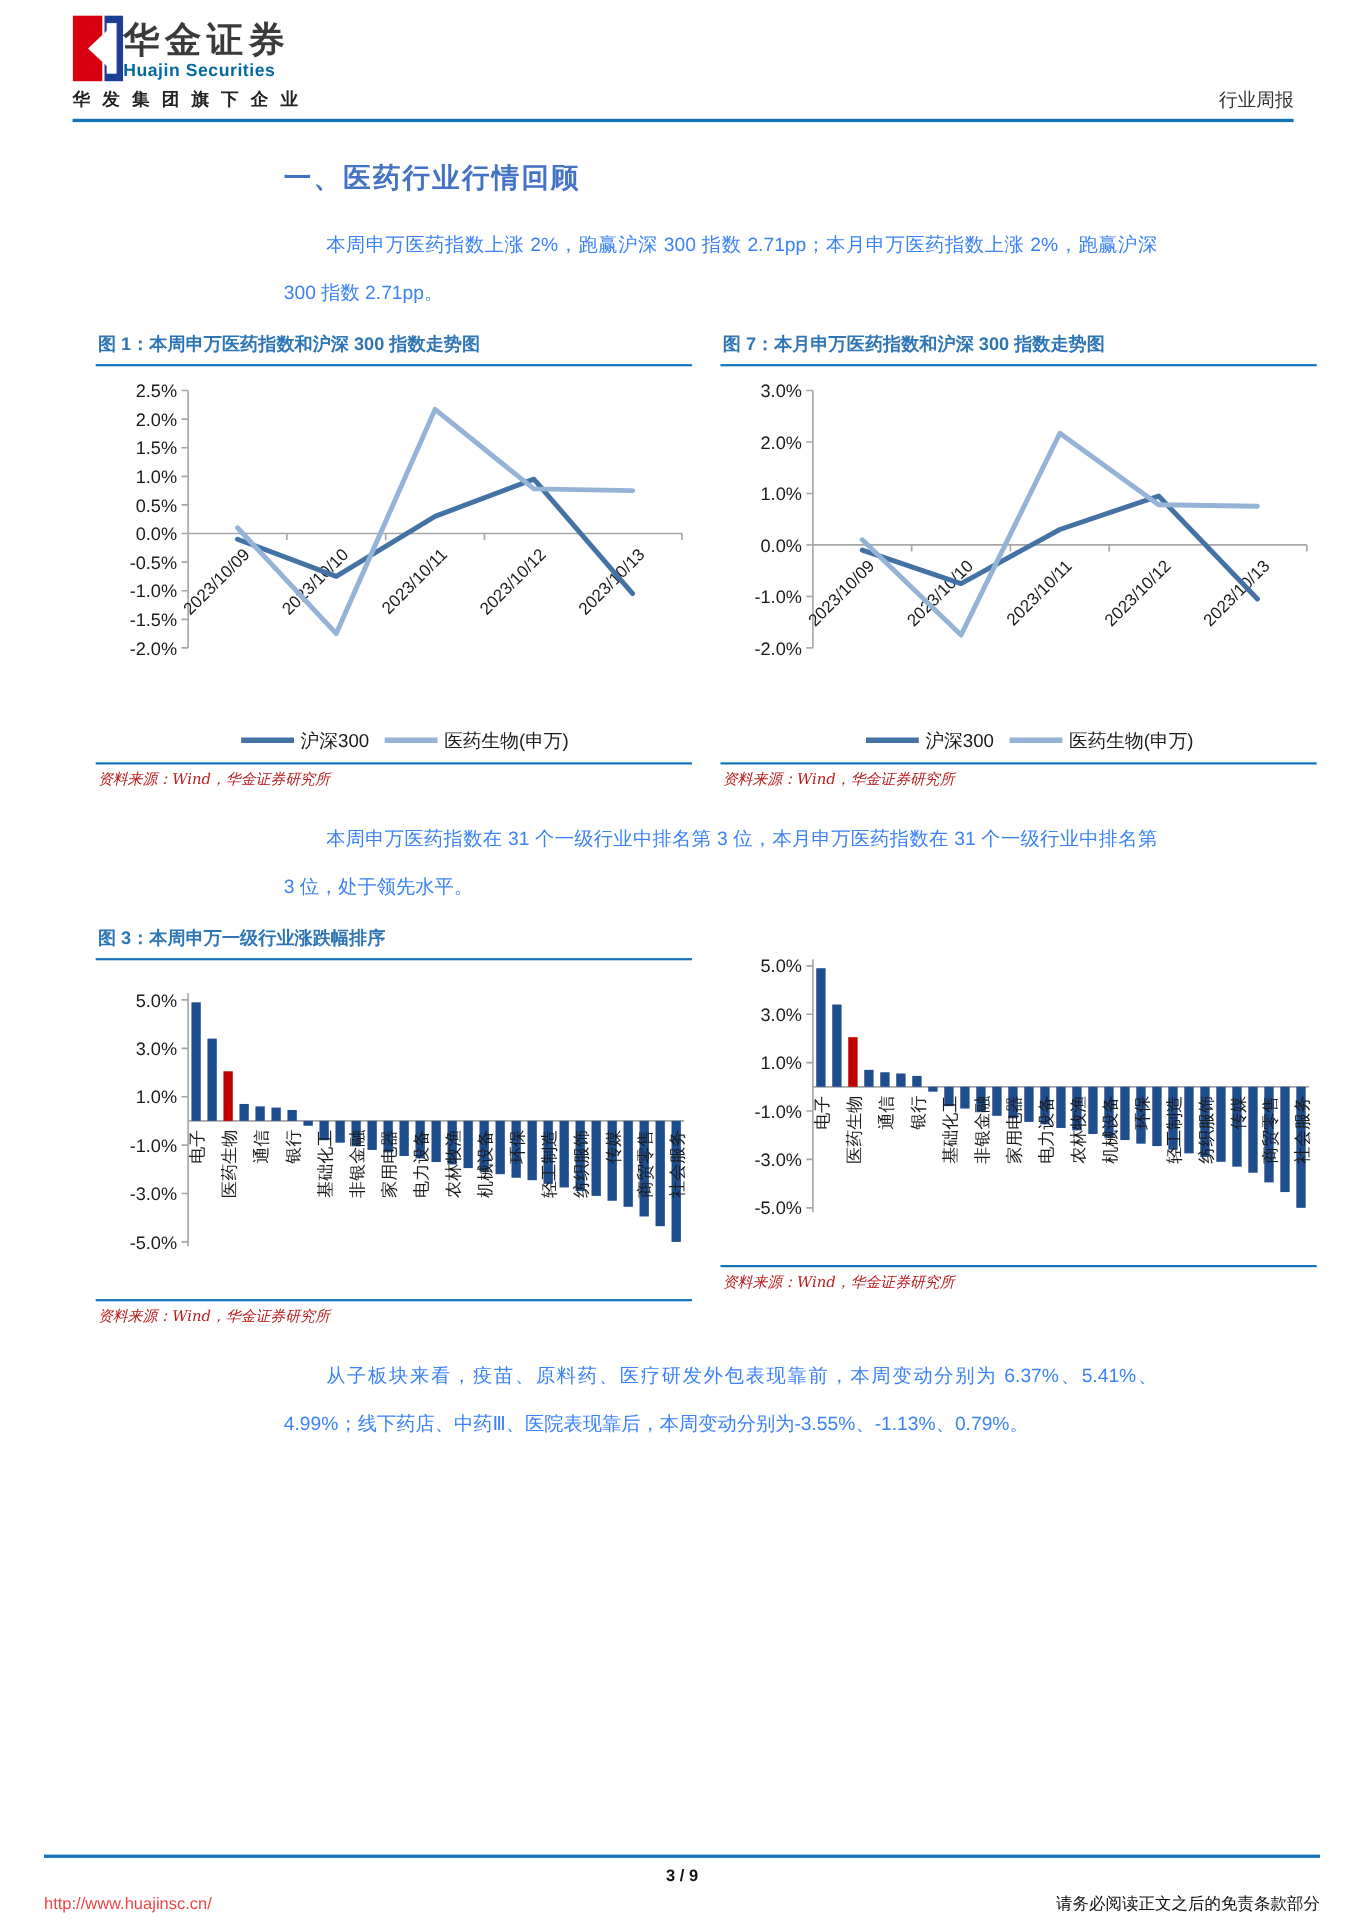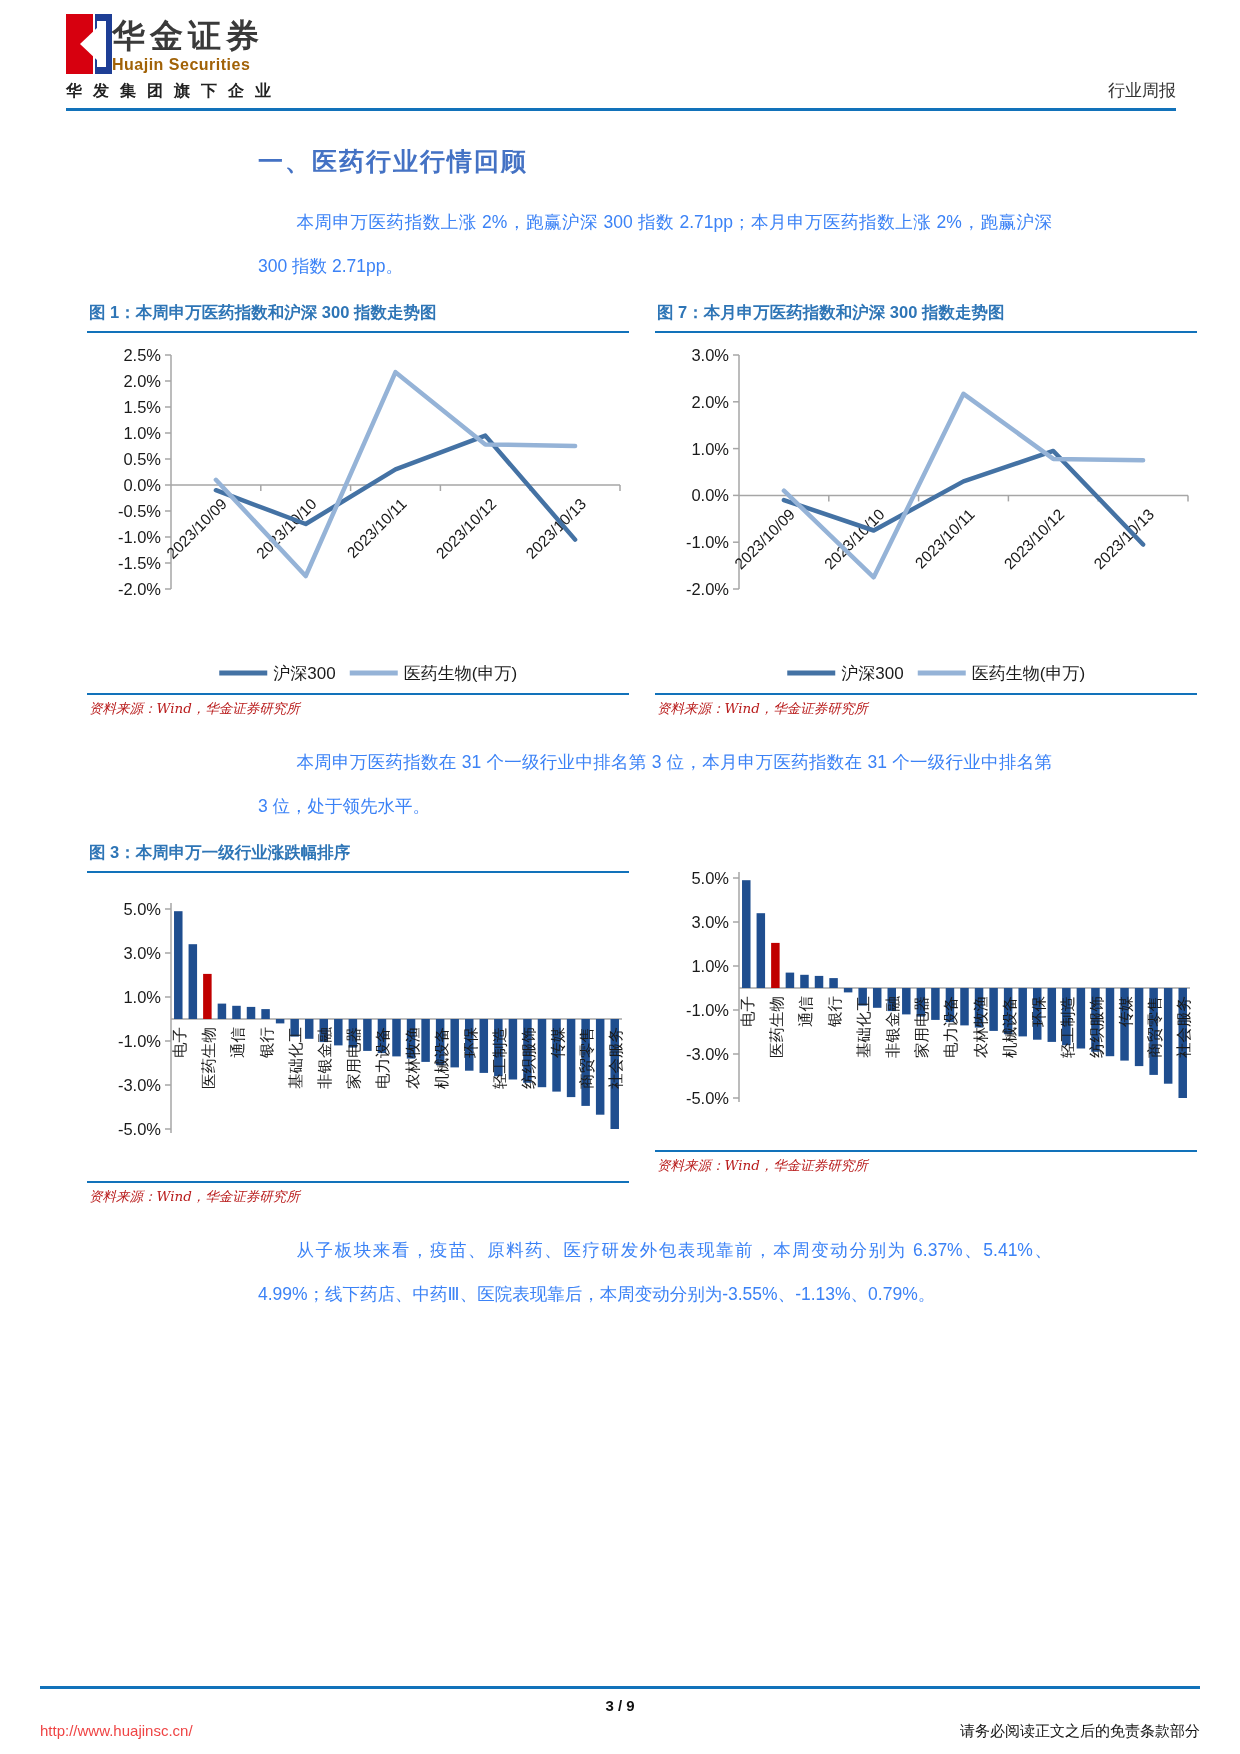--- a/index.html
+++ b/index.html
@@ -5,22 +5,22 @@
   html,body{margin:0;padding:0;background:#e8e8e8;}
   .page{position:relative;width:1240px;height:1754px;background:#fff;margin:0 auto;
         font-family:"Liberation Sans","DejaVu Sans",sans-serif;color:#111;overflow:hidden;}
   .content{padding:0 64px 0 66px;}
 
   
   .brand-row{display:flex;justify-content:space-between;align-items:flex-start;padding-top:14px;}
   .logo{display:flex;align-items:flex-end;}
   .logo-text{display:flex;flex-direction:column;gap:2px;padding-top:4px;}
   .logo-cn{font-size:33px;font-weight:bold;color:#3a3a3a;letter-spacing:5px;line-height:1.05;}
-  .logo-en{font-size:16px;font-weight:bold;color:#a16207;letter-spacing:.5px;}
-  .sub-row{display:flex;justify-content:space-between;align-items:flex-end;margin-top:5px;}
+  .logo-en{font-size:16px;font-weight:bold;color:#0369a1;letter-spacing:.5px;}
+  .sub-row{display:flex;justify-content:space-between;align-items:center;margin-top:5px;}
   .group-line{font-size:16px;font-weight:bold;letter-spacing:11px;color:#222;}
   .report-type{font-size:17px;color:#333;}
   .header-rule{height:3px;background:#1272BA;margin-top:6px;}
 
   
   .section-title{margin:34px 0 0 192px;font-size:25px;font-weight:600;color:#4472C4;letter-spacing:2px;}
   .body-text{margin:22px 124px 0 192px;font-size:17.5px;line-height:44px;
              text-align:justify;text-indent:2.2em;color:#3b82f6;}
 
   

